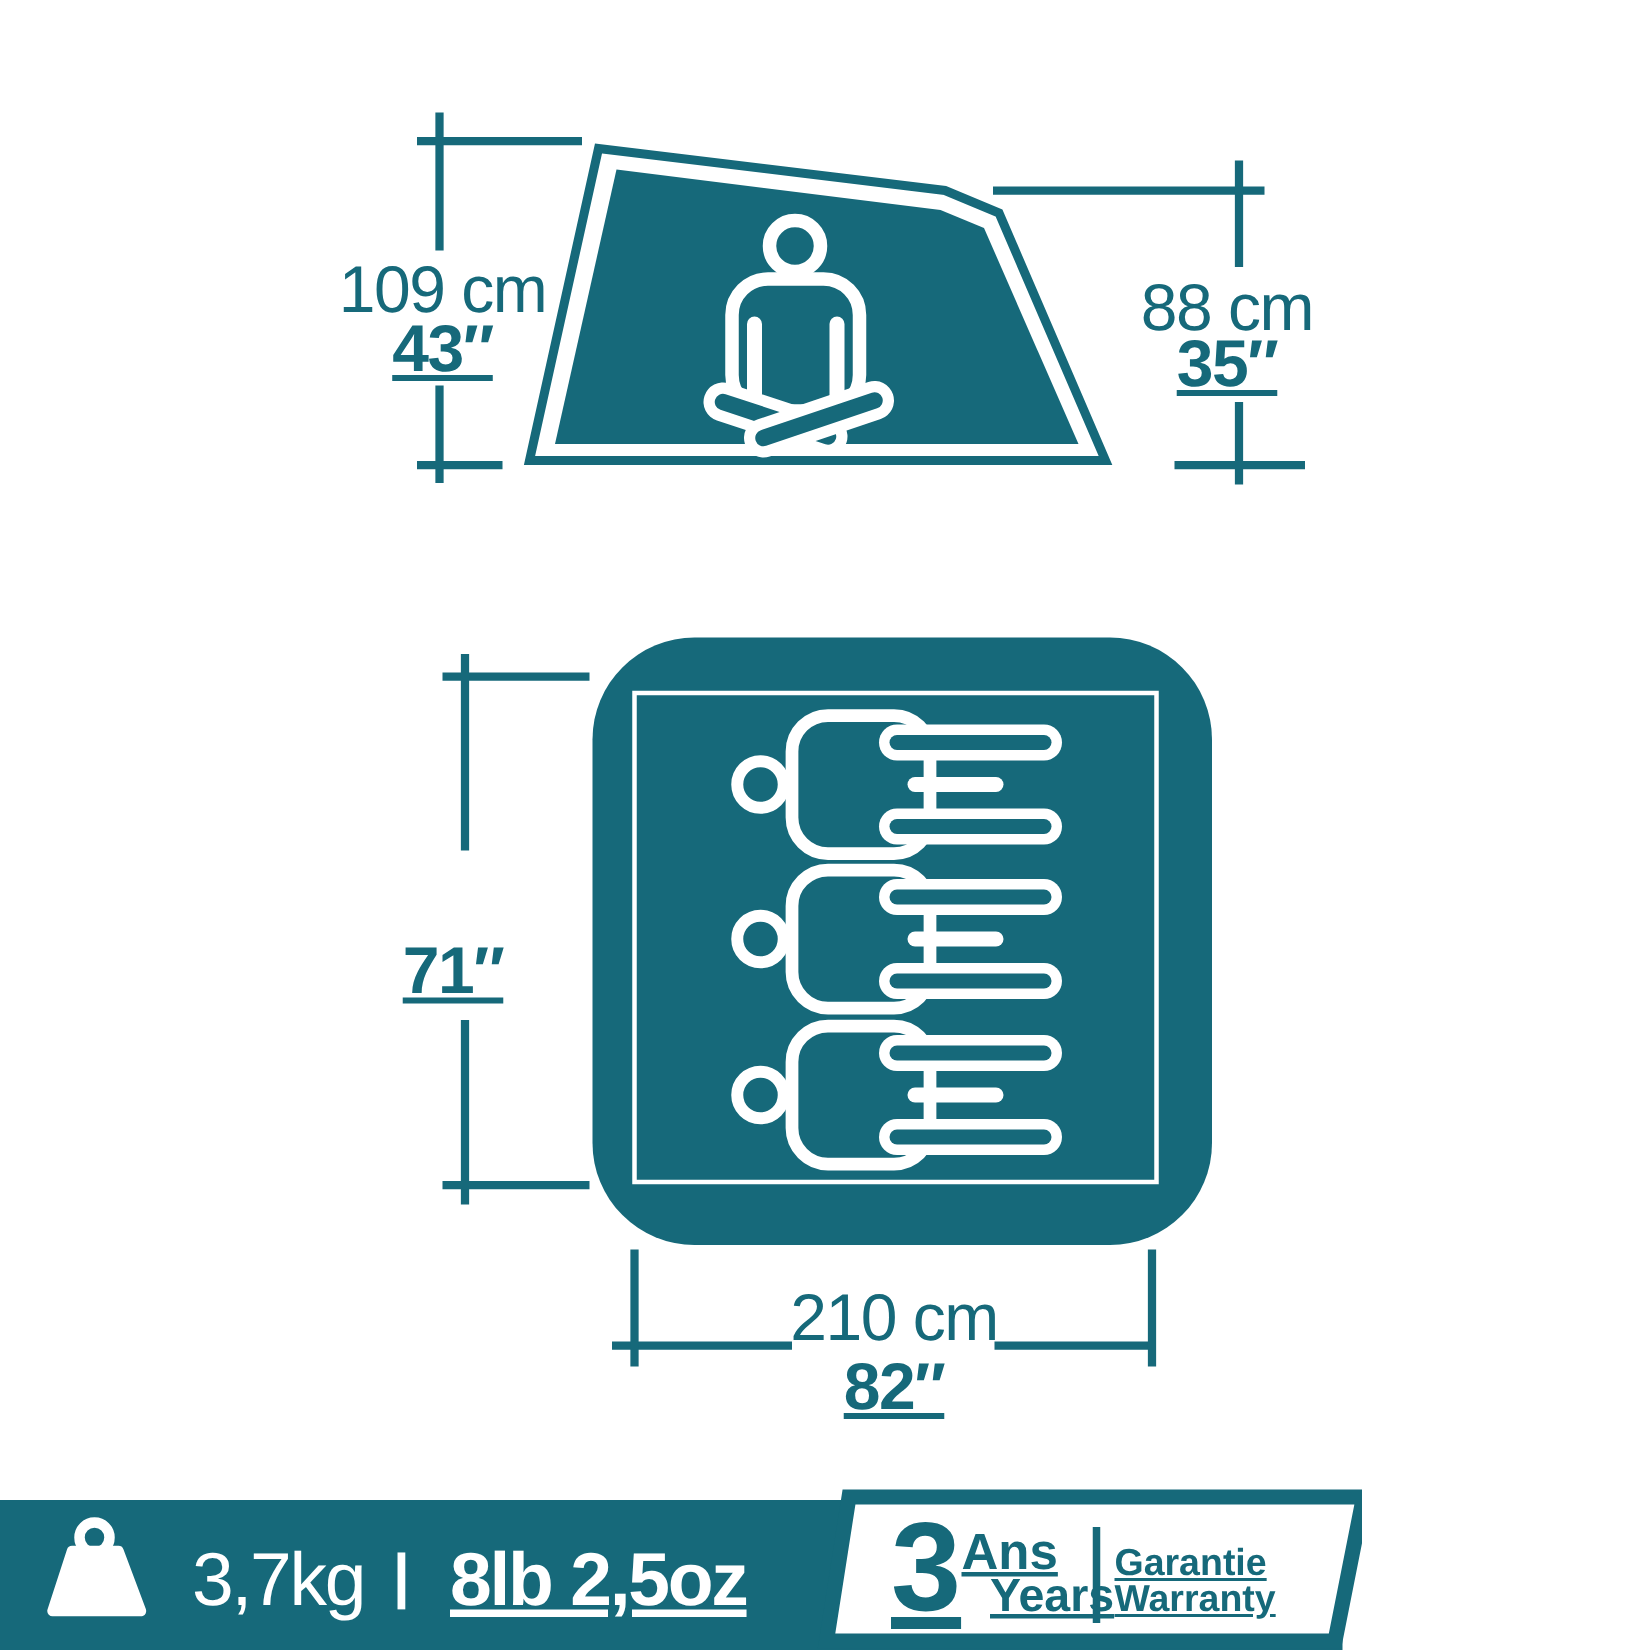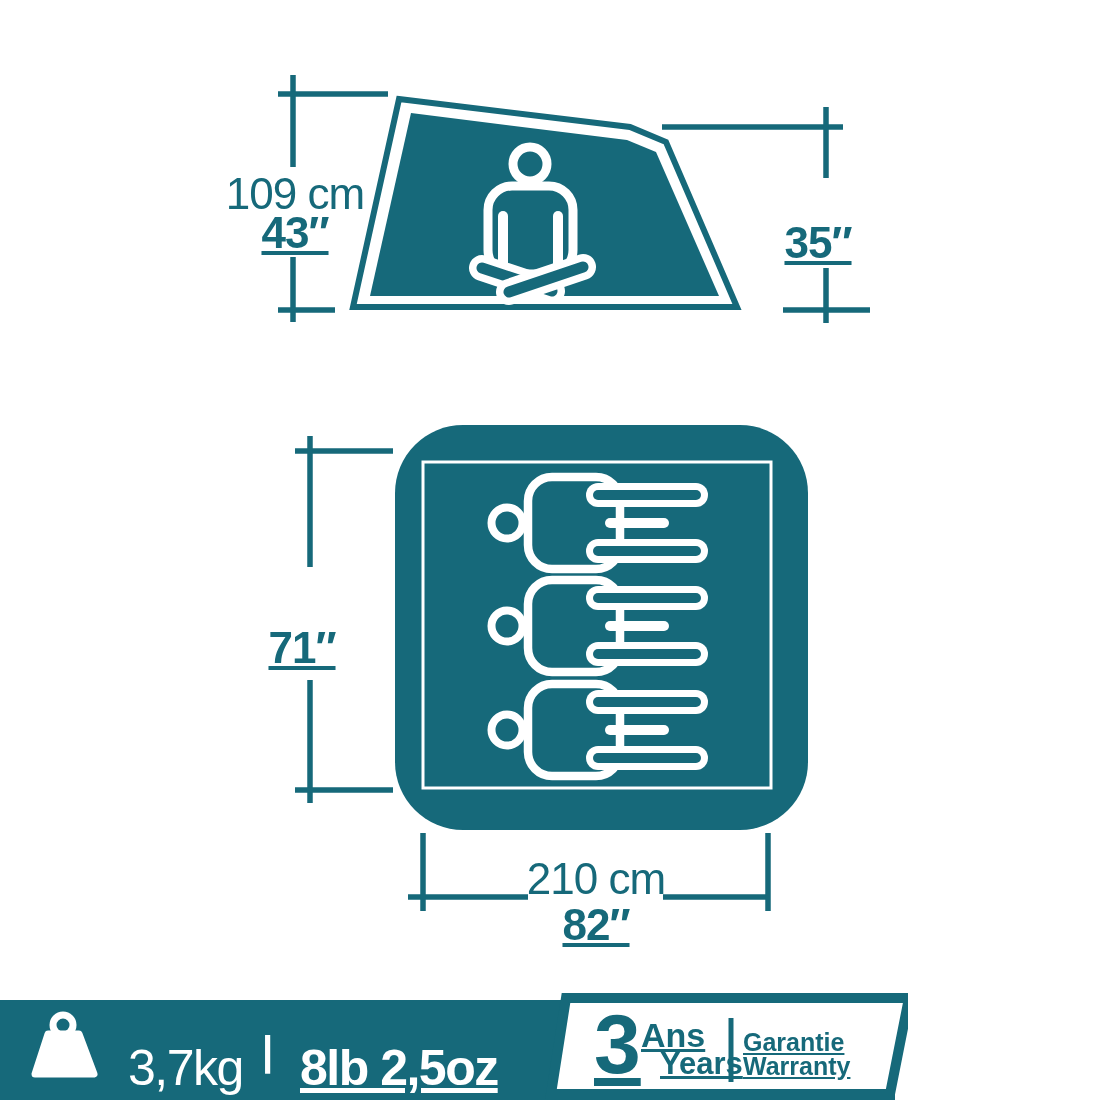--- a/index.html
+++ b/index.html
@@ -2,21 +2,21 @@
 <html><head>
 <meta charset="utf-8">
 <style>
   html,body{margin:0;padding:0;background:#fff;}
   #stage{position:relative;width:908px;height:1100px;background:#ffffff;overflow:hidden;
          font-family:"Liberation Sans",sans-serif;}
   .t{position:absolute;line-height:1;white-space:nowrap;color:#16697A;}
   .dim{font-size:44px;letter-spacing:-1px;width:240px;text-align:center;}
   .b{font-weight:bold;text-decoration:underline;}
   .w{color:#ffffff;}
-  .kg{font-size:50px;letter-spacing:-1.5px;margin-top:15px;}
+  .kg{font-size:50px;letter-spacing:-1.5px;}
   svg{position:absolute;left:0;top:0;}
 </style>
 </head>
 <body>
 
 <div id="stage">
 
   <svg width="1100" height="1100" viewBox="0 0 1100 1100">
 
     <g stroke="#16697A" stroke-width="5.5" fill="none">
@@ -109,20 +109,21 @@
 
     <g>
       <polygon points="566,998 909,998 890,1094 551,1094" fill="#ffffff" stroke="#16697A" stroke-width="10" stroke-linejoin="miter"></polygon>
       <line x1="731" y1="1018" x2="731" y2="1082" stroke="#16697A" stroke-width="5"></line>
     </g>
   </svg>
 
   <div class="t dim" style="left:175px;top:172px;">109 cm</div>
   <div class="t dim b" style="left:175px;top:211px;">43″</div>
 
+  <div class="t dim" style="left:698px;top:184px;">88 cm</div>
   <div class="t dim b" style="left:698px;top:221px;">35″</div>
 
   <div class="t dim b" style="left:182px;top:626px;">71″</div>
 
   <div class="t dim" style="left:476px;top:857px;">210 cm</div>
   <div class="t dim b" style="left:476px;top:903px;">82″</div>
 
   <div class="t w kg" style="left:128px;top:1028px;">3,7kg</div>
   <div class="t w b" style="left:262px;top:1031px;font-size:40px;">|</div>
   <div class="t w b kg" style="left:300px;top:1028px;">8lb 2,5oz</div>

